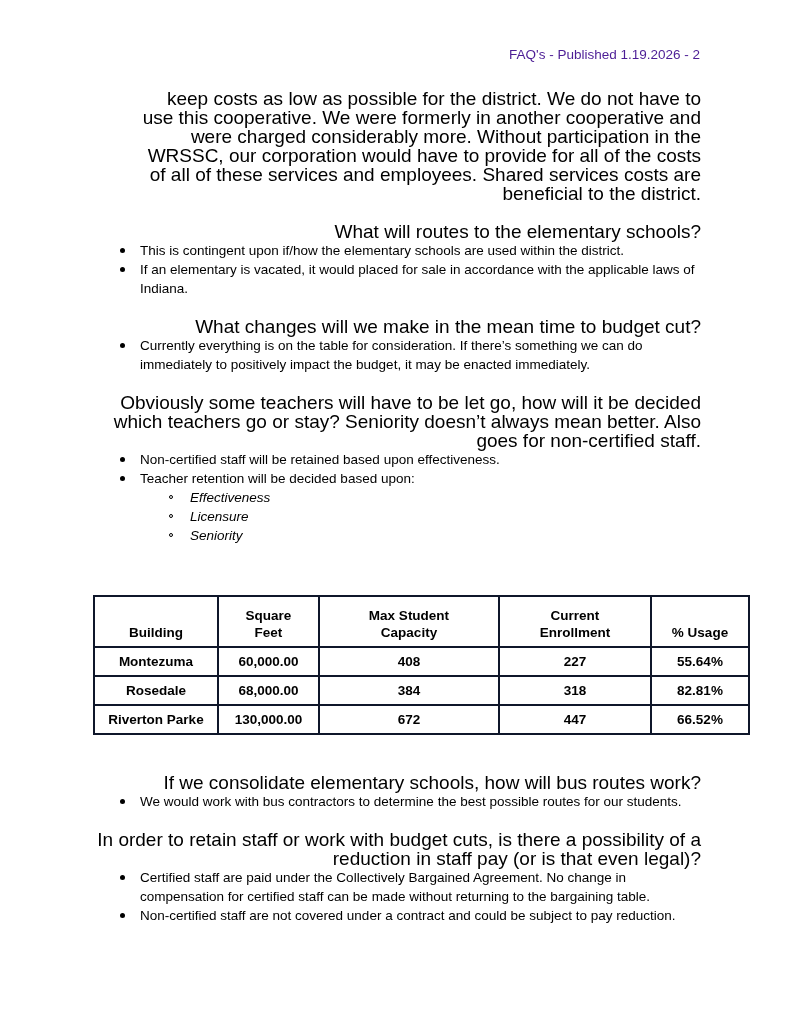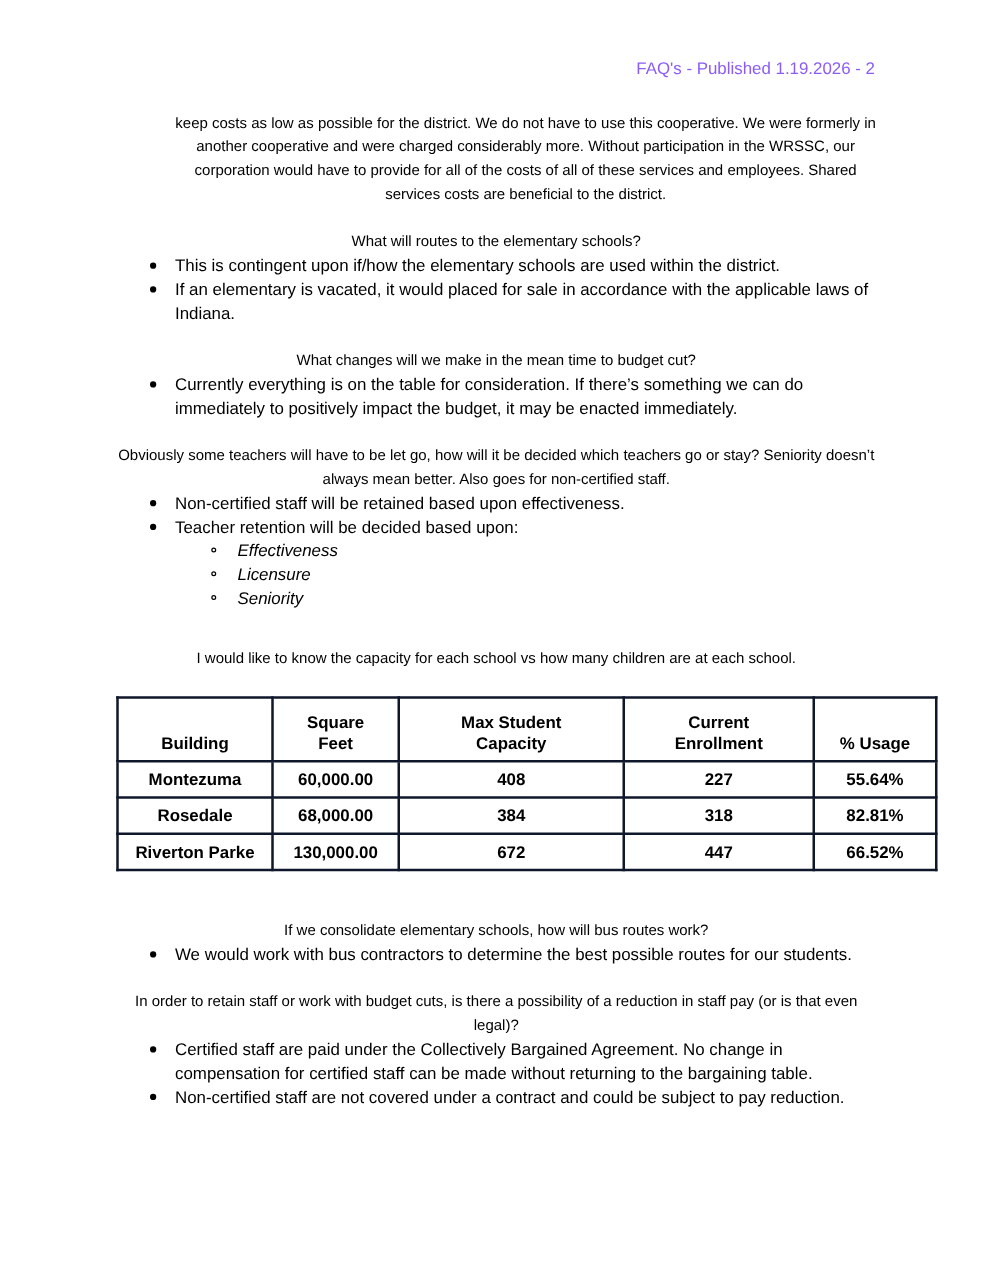--- a/index.html
+++ b/index.html
@@ -18,34 +18,34 @@
     background: #ffffff;
     overflow: hidden;
     box-sizing: border-box;
   }
   .header {
     position: absolute;
     top: 45px;
     right: 91px;
     font-size: 13.5px;
     line-height: 19px;
-    color: #8b5cf6;
+    color: #4c1d95;
     white-space: nowrap;
   }
   .content {
     position: absolute;
     left: 93px;
     top: 89px;
     width: 608px;
   }
   .para {
-    font-size: 12px;
-    line-height: 19px;
-    margin: 0;
-    text-align: center;
+    font-size: 19px;
+    line-height: 19px;
+    margin: 0;
+    text-align: right;
   }
   .para.indent {
     margin-left: 47px;
   }
   .spacer-sm { height: 19px; }
   .spacer-xs { height: 10px; }
 
   ul.lvl1 {
     margin: 0;
     padding: 0;
@@ -164,21 +164,20 @@
           <li>Effectiveness</li>
           <li>Licensure</li>
           <li>Seniority</li>
         </ul>
       </li>
     </ul>
 
     <div class="spacer-sm"></div>
     <div class="spacer-xs"></div>
 
-    <p class="para">I would like to know the capacity for each school vs how many children are at each school.</p>
 
     <div class="table-wrap">
       <table class="capacity">
         <thead>
           <tr>
             <th class="col-building">Building</th>
             <th class="col-sqft">
               <span>Square</span><br>
               <span>Feet</span>
             </th>

